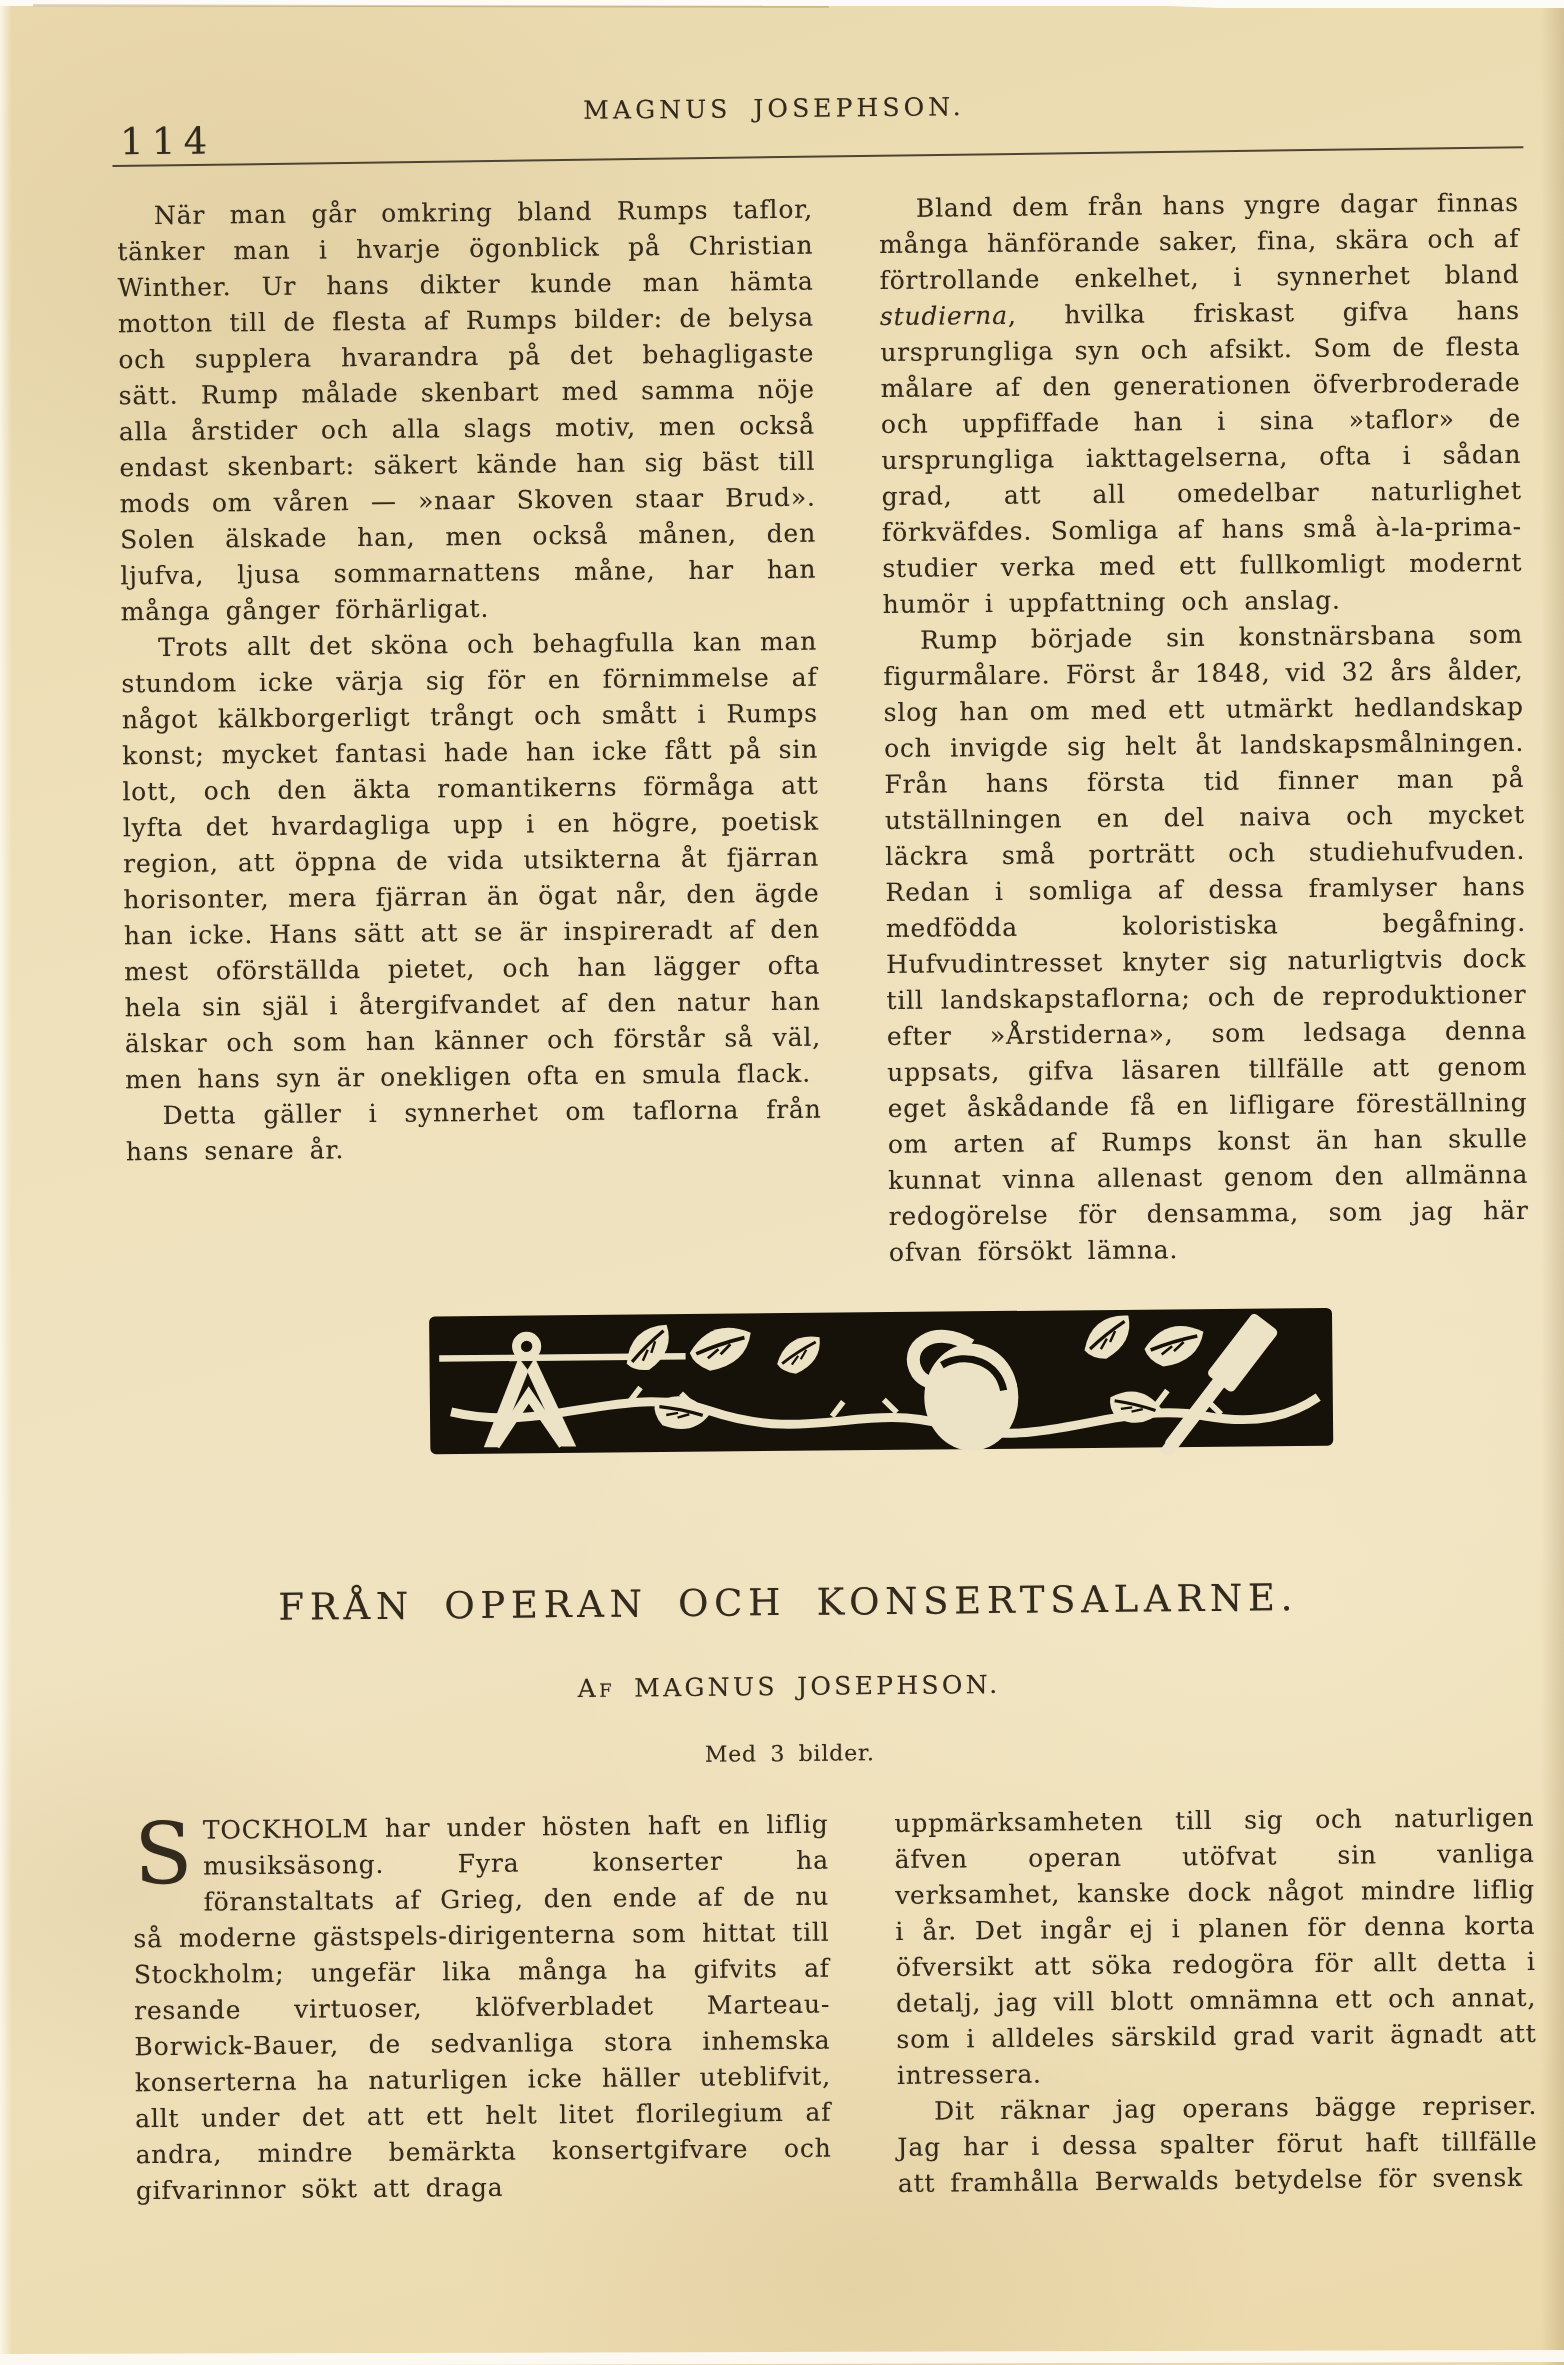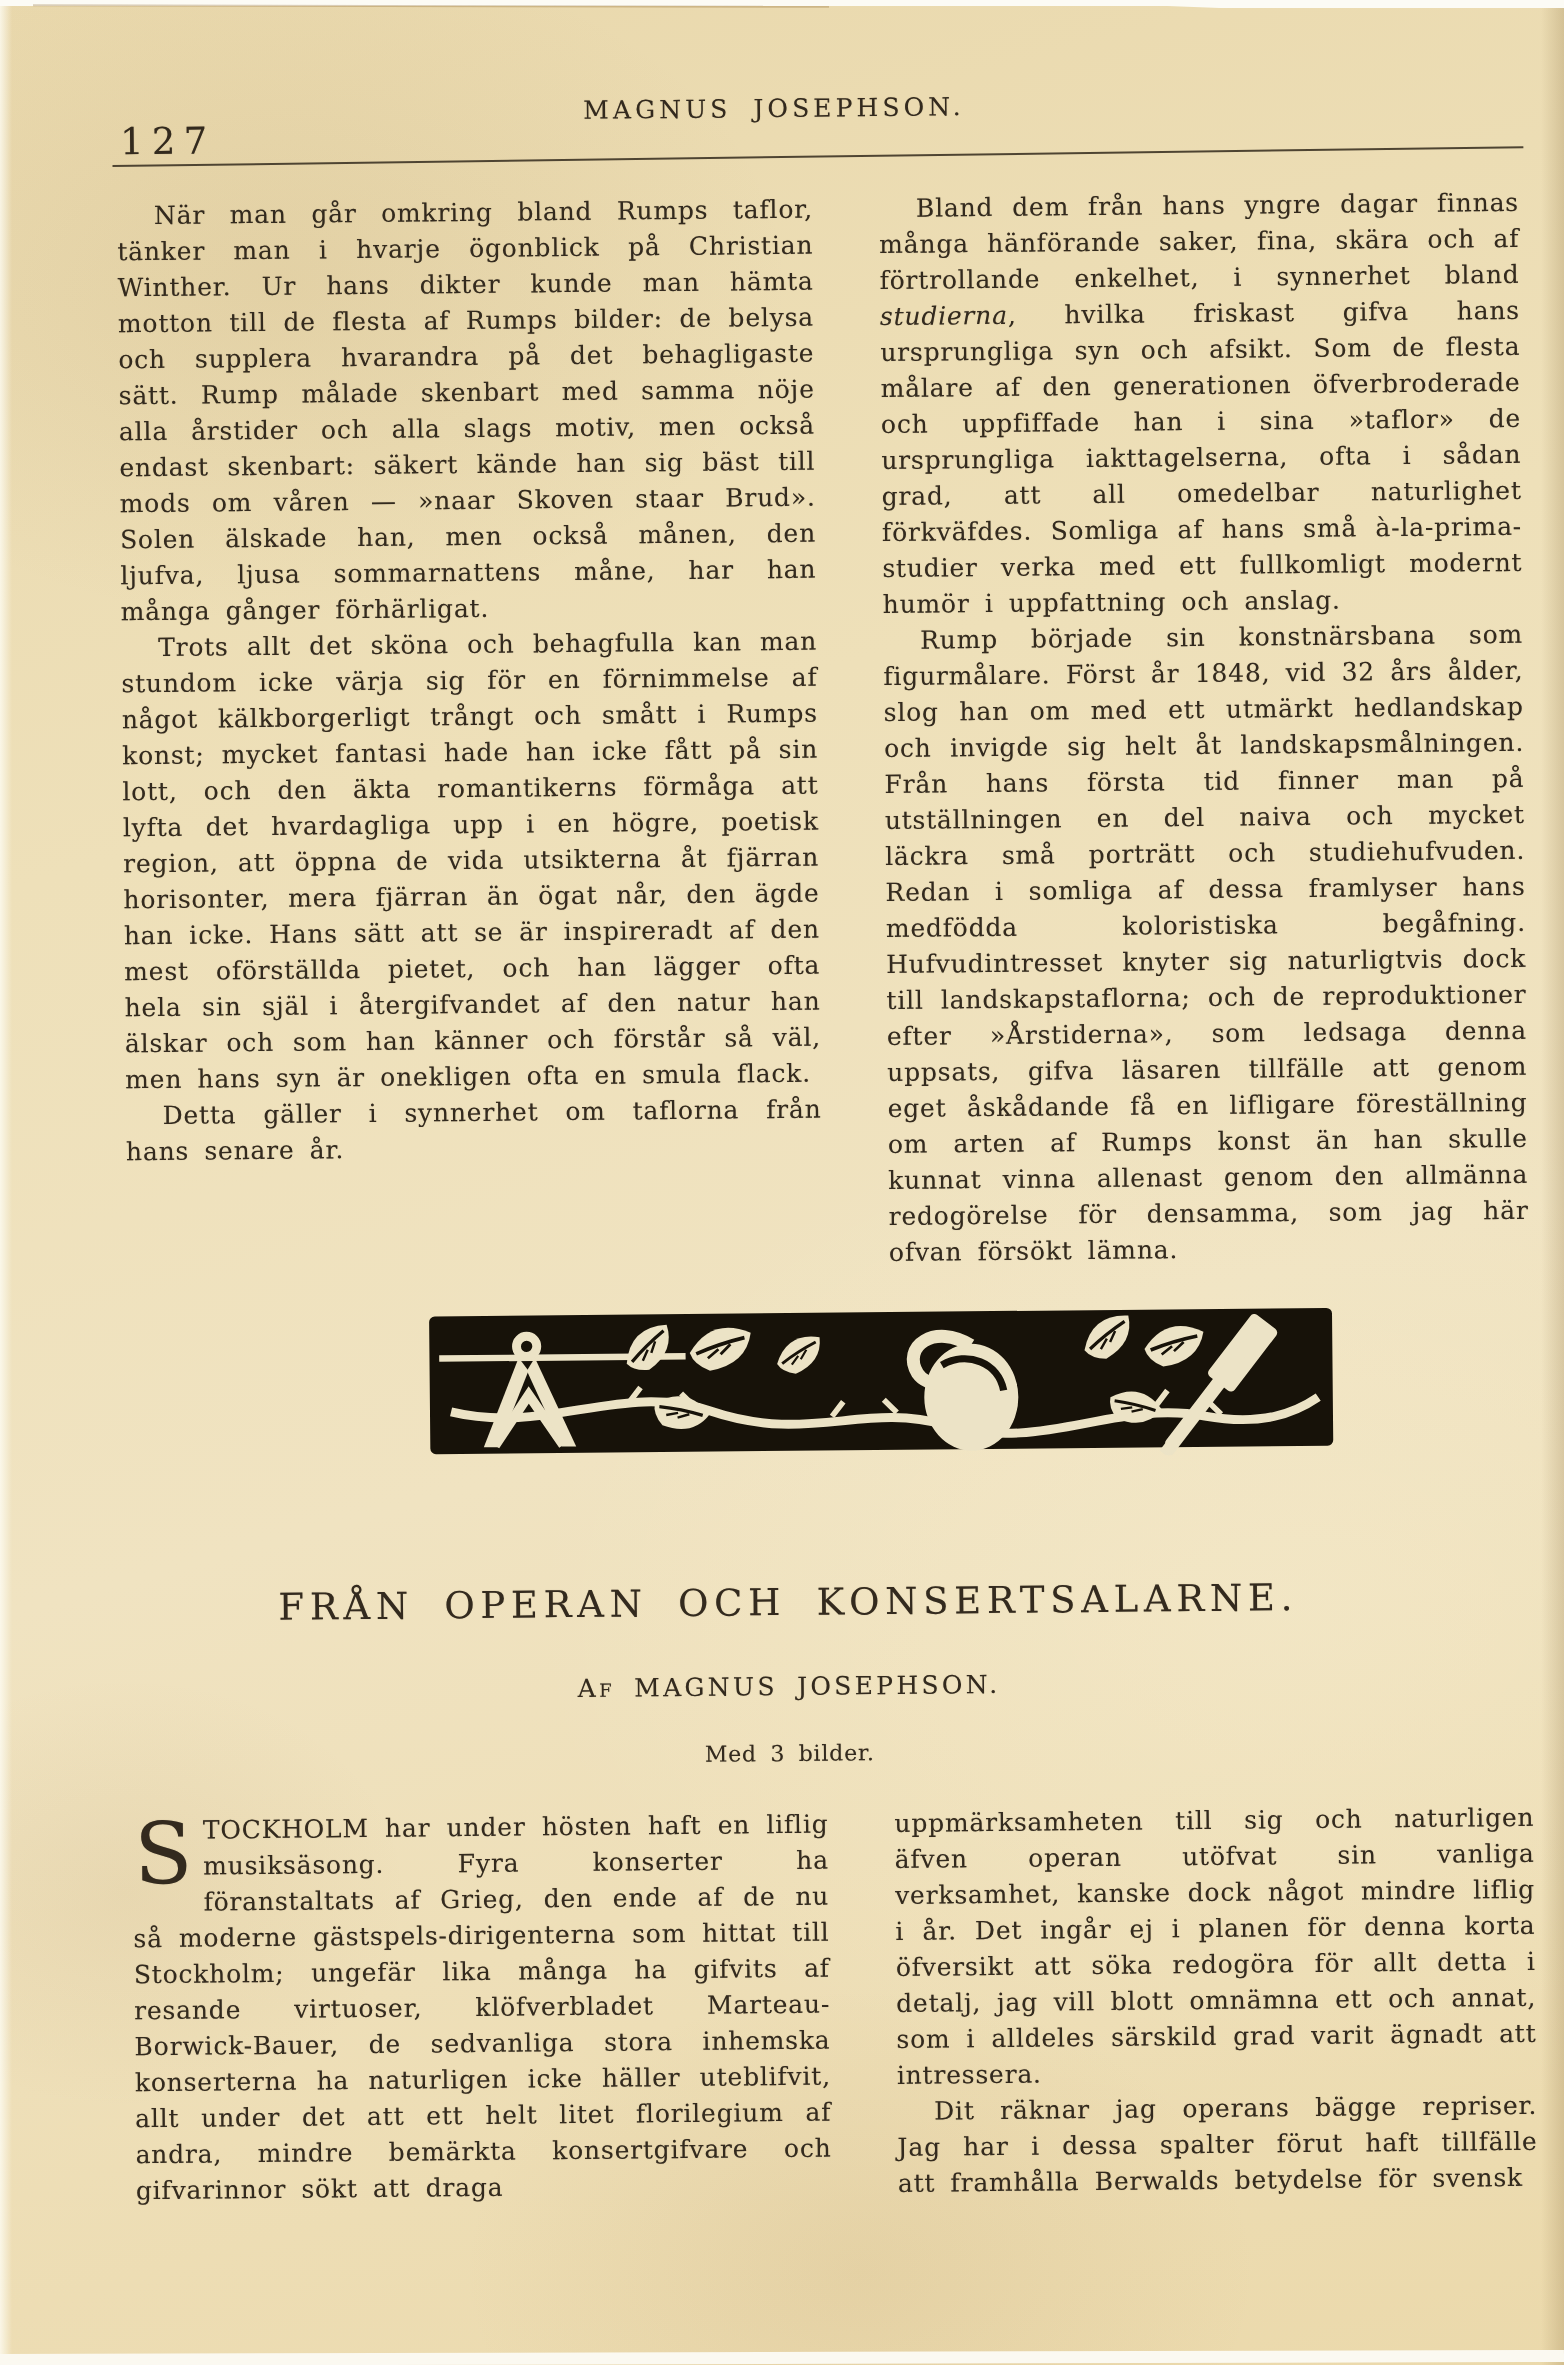--- a/index.html
+++ b/index.html
@@ -73,21 +73,21 @@
 <div class="paper"></div>
 <div class="edge-right"></div>
 <div class="edge-left"></div>
 <div class="scan-top"></div>
 <div class="scan-top-wedge"></div>
 <div class="scan-top-line"></div>
 <div class="scan-bottom"></div>
 
 <div class="sheet">
 
-  <div class="pageno">127</div>
+  <div class="pageno">114</div>
   <div class="runhead">MAGNUS JOSEPHSON.</div>
   <div class="headrule"></div>
 
   <div class="col ul">
     <p class="indent">När man går omkring bland Rumps taflor, tänker man i hvarje ögonblick på Christian Winther. Ur hans dikter kunde man hämta motton till de flesta af Rumps bilder: de belysa och supplera hvarandra på det behagligaste sätt. Rump målade skenbart med samma nöje alla årstider och alla slags motiv, men också endast skenbart: säkert kände han sig bäst till mods om våren — »naar Skoven staar Brud». Solen älskade han, men också månen, den ljufva, ljusa sommarnattens måne, har han många gånger förhärligat.</p>
     <p class="indent">Trots allt det sköna och behagfulla kan man stundom icke värja sig för en förnimmelse af något kälkborgerligt trångt och smått i Rumps konst; mycket fantasi hade han icke fått på sin lott, och den äkta romantikerns förmåga att lyfta det hvardagliga upp i en högre, poetisk region, att öppna de vida utsikterna åt fjärran horisonter, mera fjärran än ögat når, den ägde han icke. Hans sätt att se är inspireradt af den mest oförställda pietet, och han lägger ofta hela sin själ i återgifvandet af den natur han älskar och som han känner och förstår så väl, men hans syn är onekligen ofta en smula flack.</p>
     <p class="indent">Detta gäller i synnerhet om taflorna från hans senare år.</p>
   </div>
 
   <div class="col ur">

